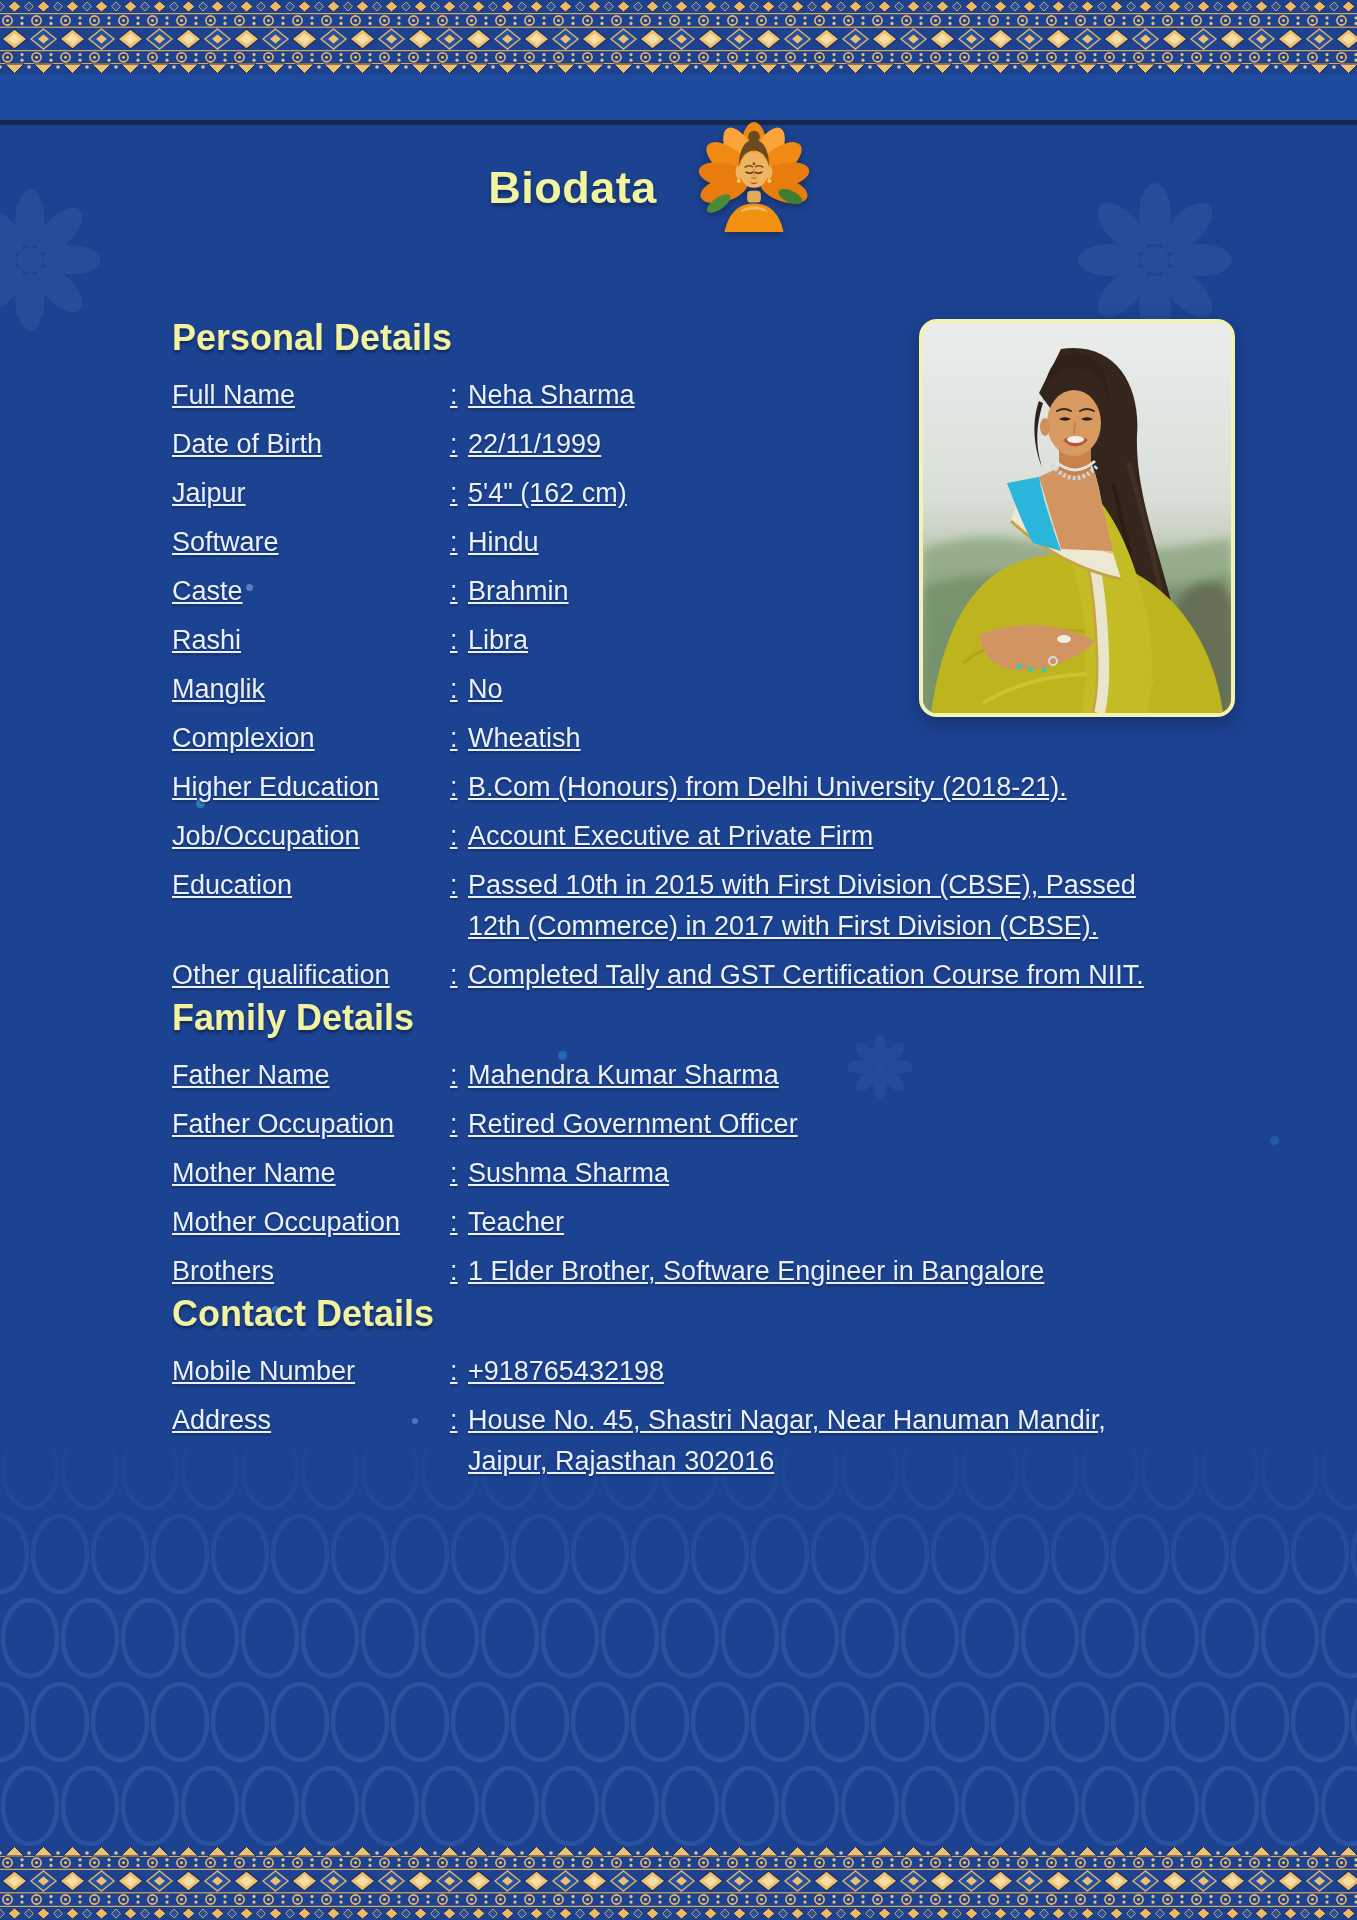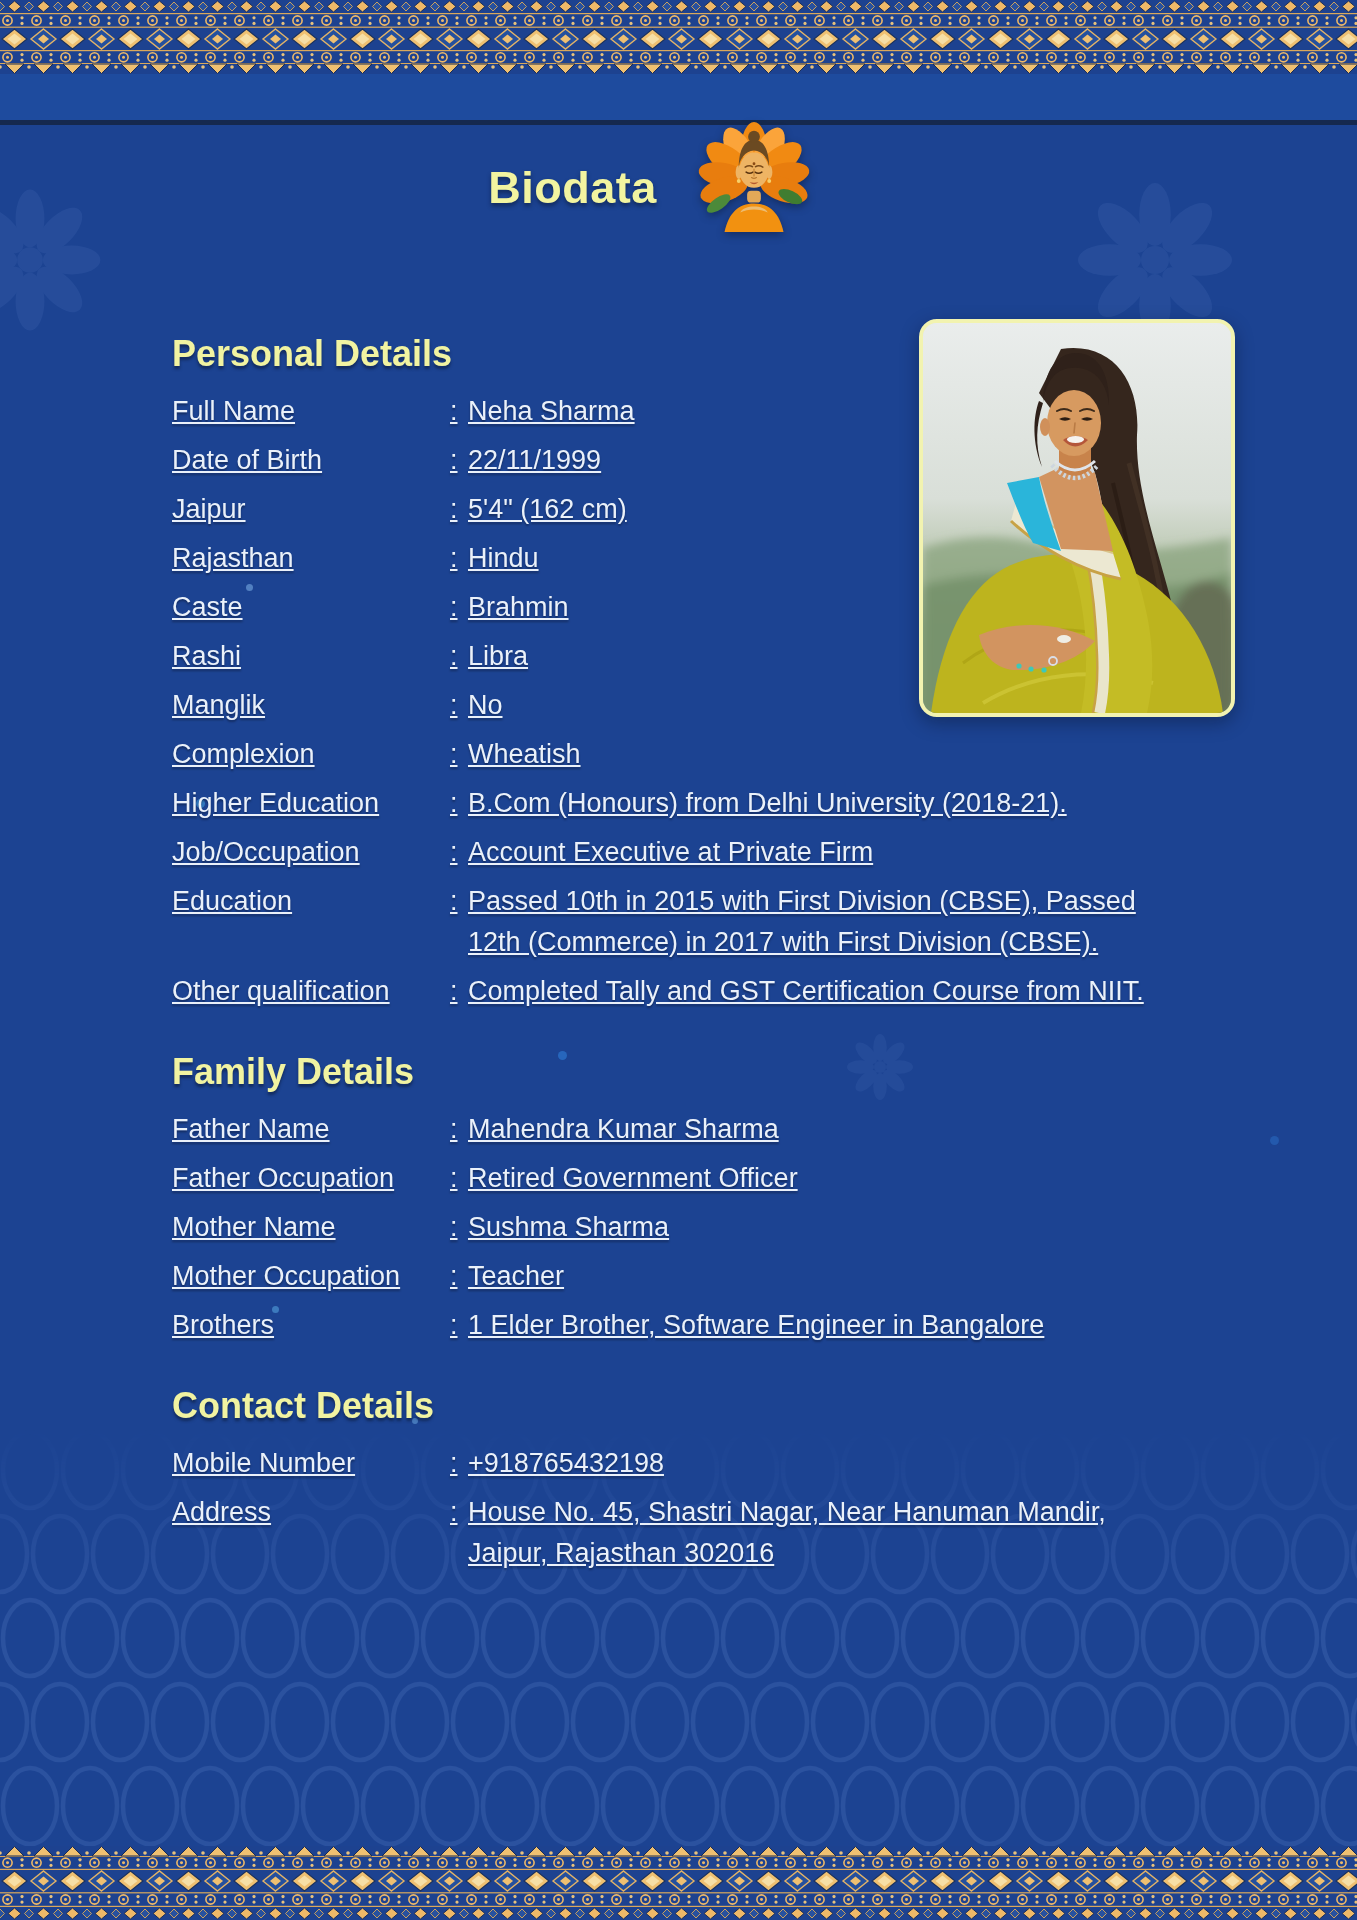--- a/index.html
+++ b/index.html
@@ -30,26 +30,26 @@
     font-size:45px;font-weight:bold;color:#f2f4a0;letter-spacing:.5px;
     text-shadow:0 3px 4px rgba(8,18,40,.5);
     margin-top:20px;
   }
   .buddha{width:118px;height:114px;flex:0 0 auto;filter:drop-shadow(0 3px 4px rgba(8,18,40,.45));}
   .mantra{
     font-size:39px;font-weight:bold;color:#f2f4a0;
     text-shadow:0 3px 4px rgba(8,18,40,.5);white-space:nowrap;
   }
   
-  .content{position:absolute;left:172px;top:332px;width:992px;}
+  .content{position:absolute;left:172px;top:316px;width:992px;}
   .section-heading{
     margin:0 0 16px 0;font-size:36px;line-height:43px;font-weight:bold;color:#f1f3a1;
     text-shadow:0 3px 3px rgba(8,18,40,.5);
   }
-  .section + .section{margin-top:38px;}
+  .section + .section{}
   .rows{display:grid;grid-template-columns:278px 18px 1fr;row-gap:8px;}
   .row{display:contents;}
   .lbl,.sep,.val{
     font-size:27px;line-height:41px;color:#eaf1fa;
     text-shadow:0 2px 2px rgba(8,18,40,.45);
     text-decoration:underline;
   }
   .sep{text-align:left;}
   
   .photo-frame{
@@ -272,21 +272,21 @@
   </svg>
 </div>
 
 <main class="content">
     <section class="section">
       <h2 class="section-heading">Personal Details</h2>
       <div class="rows">
         <div class="row"><span class="lbl">Full Name</span><span class="sep">:</span><span class="val">Neha Sharma</span></div>
         <div class="row"><span class="lbl">Date of Birth</span><span class="sep">:</span><span class="val">22/11/1999</span></div>
         <div class="row"><span class="lbl">Jaipur</span><span class="sep">:</span><span class="val">5'4" (162 cm)</span></div>
-        <div class="row"><span class="lbl">Rajasthan</span><span class="sep">:</span><span class="val">Hindu</span></div>
+        <div class="row"><span class="lbl">Software</span><span class="sep">:</span><span class="val">Hindu</span></div>
         <div class="row"><span class="lbl">Caste</span><span class="sep">:</span><span class="val">Brahmin</span></div>
         <div class="row"><span class="lbl">Rashi</span><span class="sep">:</span><span class="val">Libra</span></div>
         <div class="row"><span class="lbl">Manglik</span><span class="sep">:</span><span class="val">No</span></div>
         <div class="row"><span class="lbl">Complexion</span><span class="sep">:</span><span class="val">Wheatish</span></div>
         <div class="row"><span class="lbl">Higher Education</span><span class="sep">:</span><span class="val">B.Com (Honours) from Delhi University (2018-21).</span></div>
         <div class="row"><span class="lbl">Job/Occupation</span><span class="sep">:</span><span class="val">Account Executive at Private Firm</span></div>
         <div class="row"><span class="lbl">Education</span><span class="sep">:</span><span class="val">Passed 10th in 2015 with First Division (CBSE), Passed 12th (Commerce) in 2017 with First Division (CBSE).</span></div>
         <div class="row"><span class="lbl">Other qualification</span><span class="sep">:</span><span class="val">Completed Tally and GST Certification Course from NIIT.</span></div>
       </div>
     </section>

